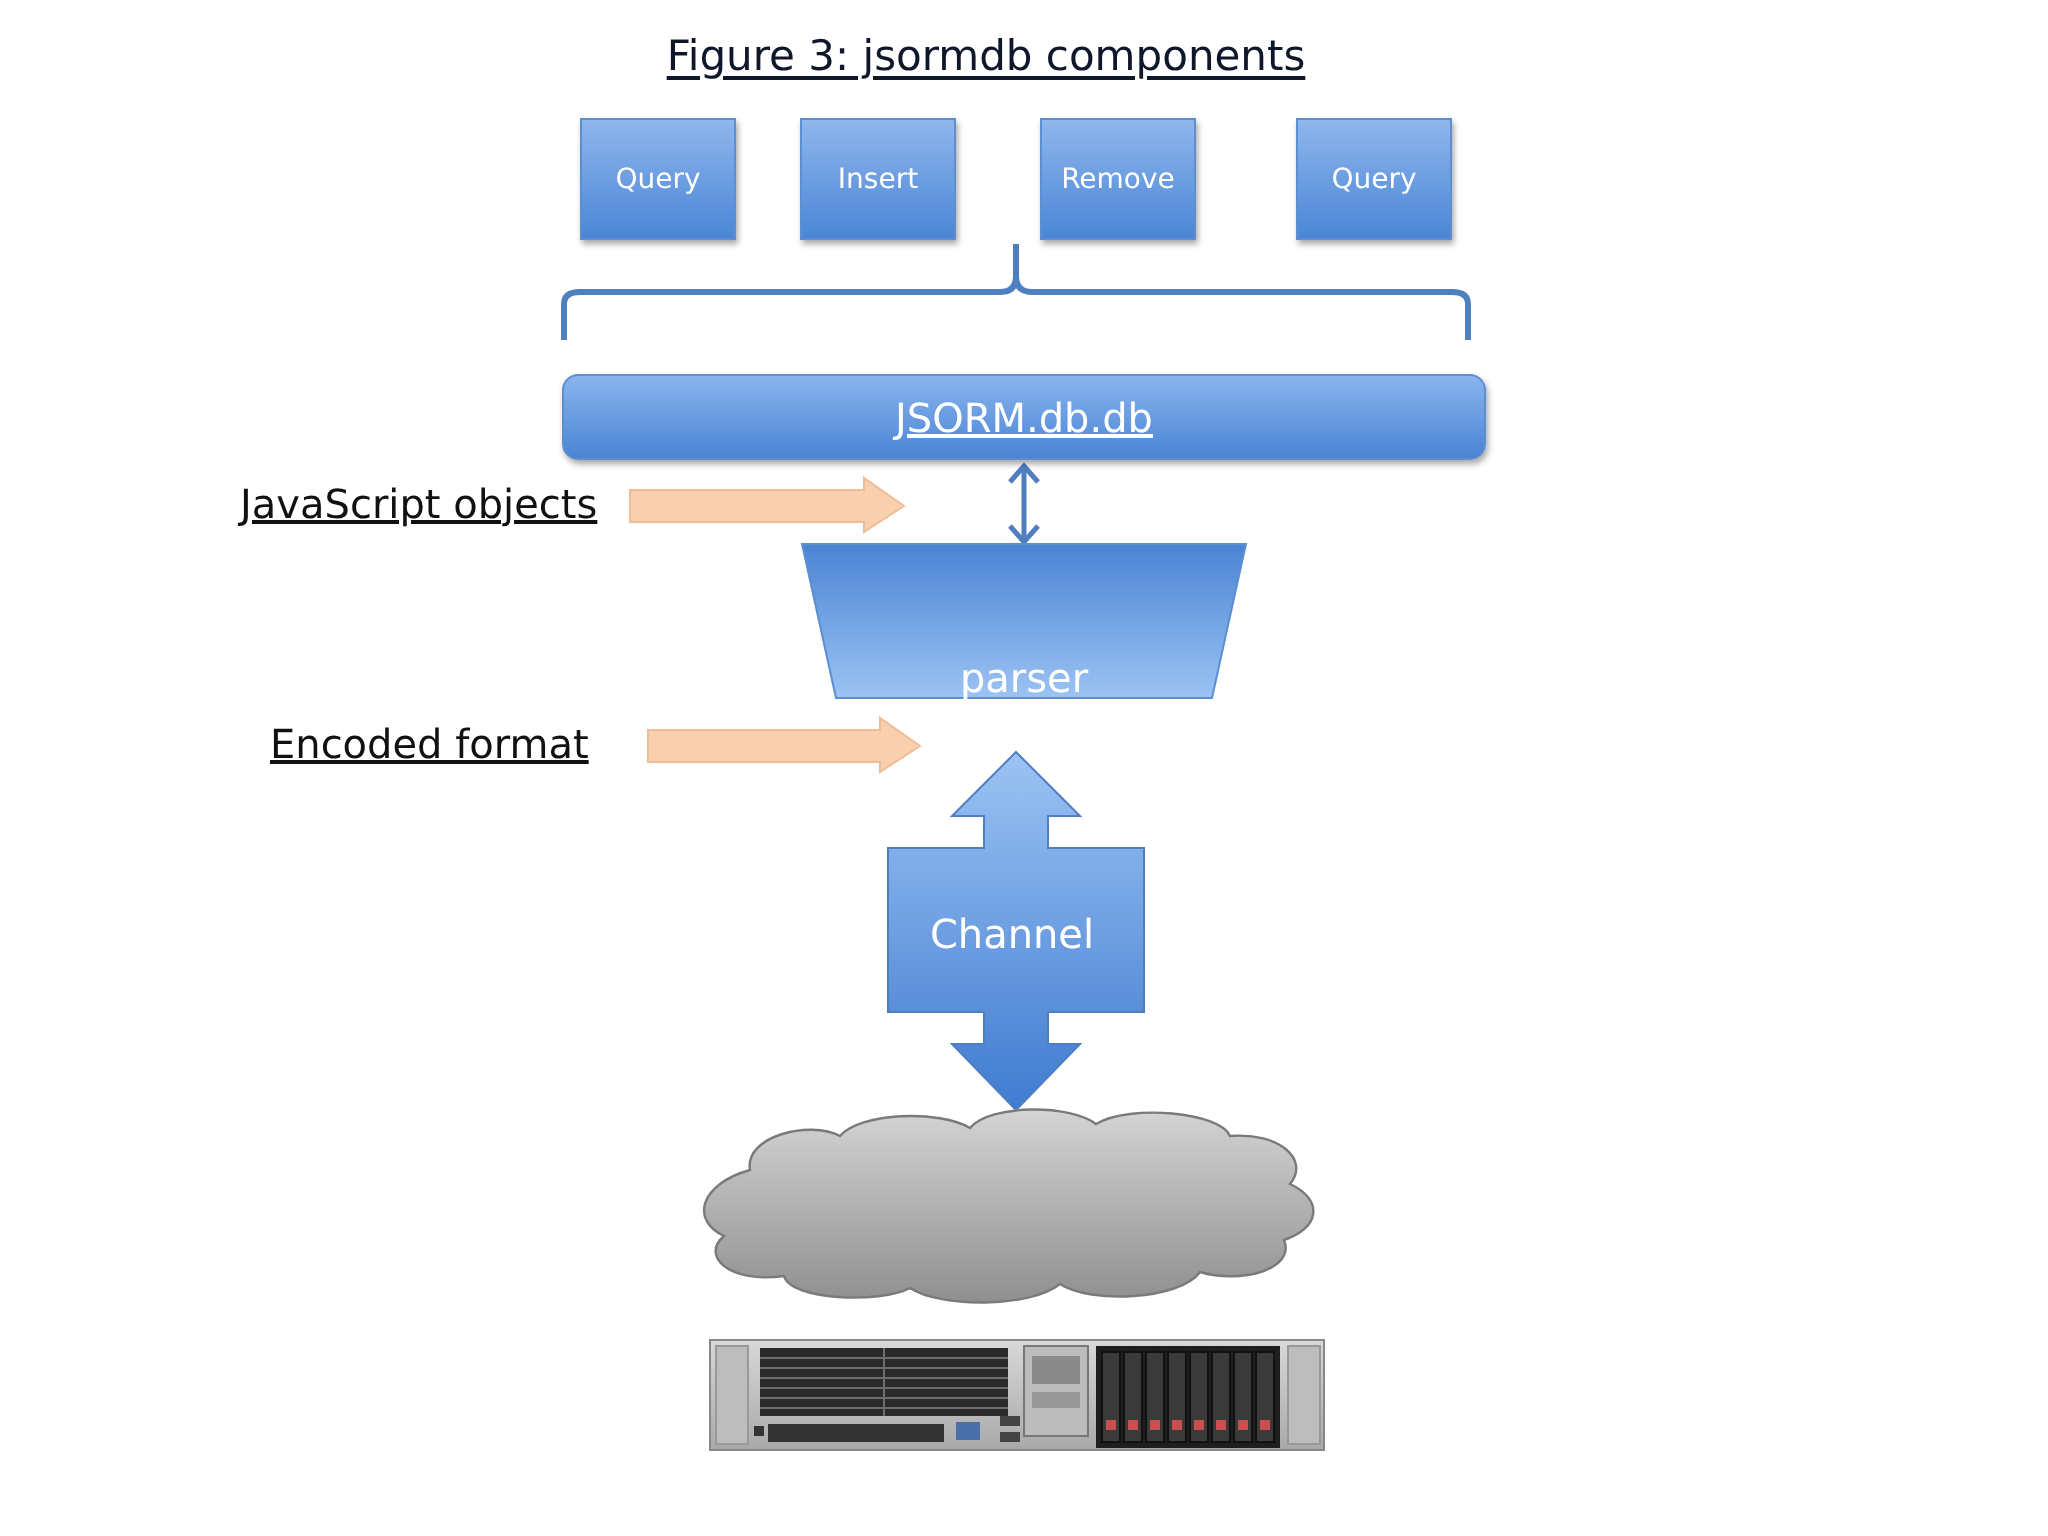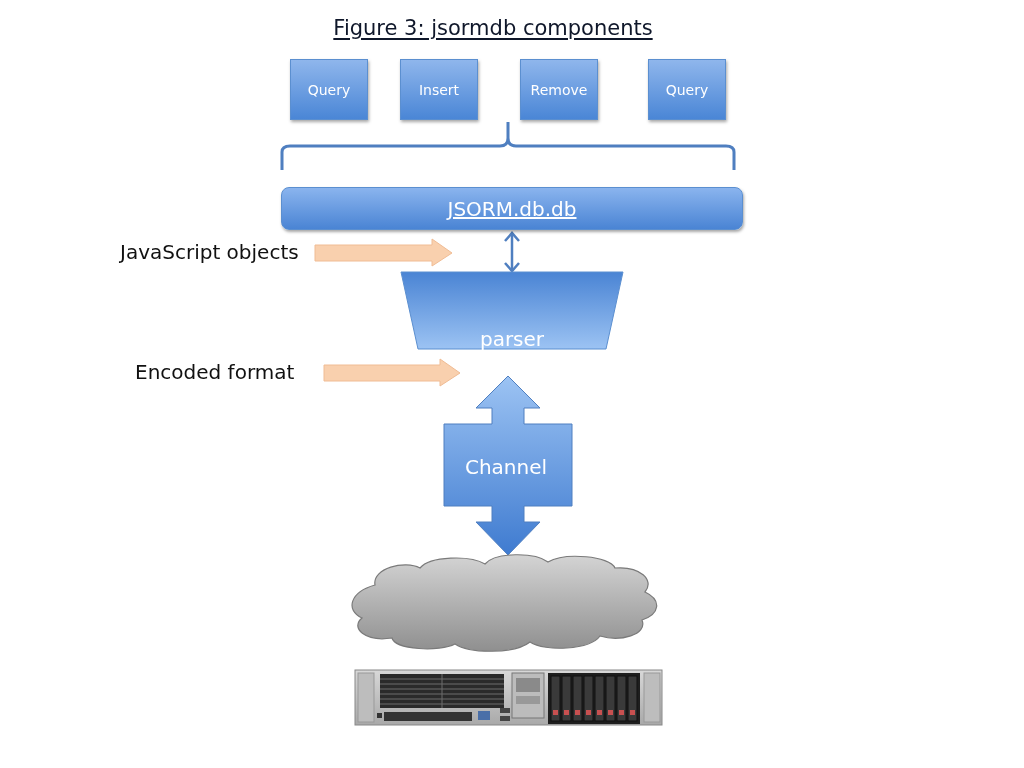--- a/index.html
+++ b/index.html
@@ -3,21 +3,21 @@
 <meta charset="utf-8">
 <style>
   html, body { margin:0; padding:0; background:#ffffff; }
   body { width:1024px; height:768px; position:relative; overflow:hidden; font-family:"DejaVu Sans", "Liberation Sans", sans-serif; }
   .abs { position:absolute; }
   .title { left:0; width:986px; top:16px; text-align:center; font-size:21px; color:#0f172a; text-decoration:underline; text-underline-offset:3px; }
   .btn { width:78px; height:61px; top:59px; display:flex; align-items:center; justify-content:center; color:#fff; font-size:14px;
          background:linear-gradient(#8fb6ec, #4a86d6); border:1px solid #5b8fd0; box-shadow:1px 2px 3px rgba(0,0,0,0.35); box-sizing:border-box; }
   .jsorm { left:281px; top:187px; width:462px; height:43px; border-radius:8px; color:#fff; font-size:20px; display:flex; align-items:center; justify-content:center;
            background:linear-gradient(#8ab4ee, #4a84d4); border:1px solid #5b8fd0; box-shadow:1px 2px 3px rgba(0,0,0,0.35); box-sizing:border-box;text-decoration:underline; }
-  .label { font-size:20px; color:#111; white-space:nowrap; }
+  .label { font-size:20px; color:#111; white-space:nowrap;text-decoration:underline; }
   .center-label { color:#fff; font-size:20px; text-align:center; }
   svg { position:absolute; left:0; top:0; }
 </style>
 </head>
 <body>
 
 <svg width="1024" height="768">
   <defs>
     <linearGradient id="blueGrad" x1="0" y1="0" x2="0" y2="1">
       <stop offset="0" stop-color="#4a84d4"></stop>

